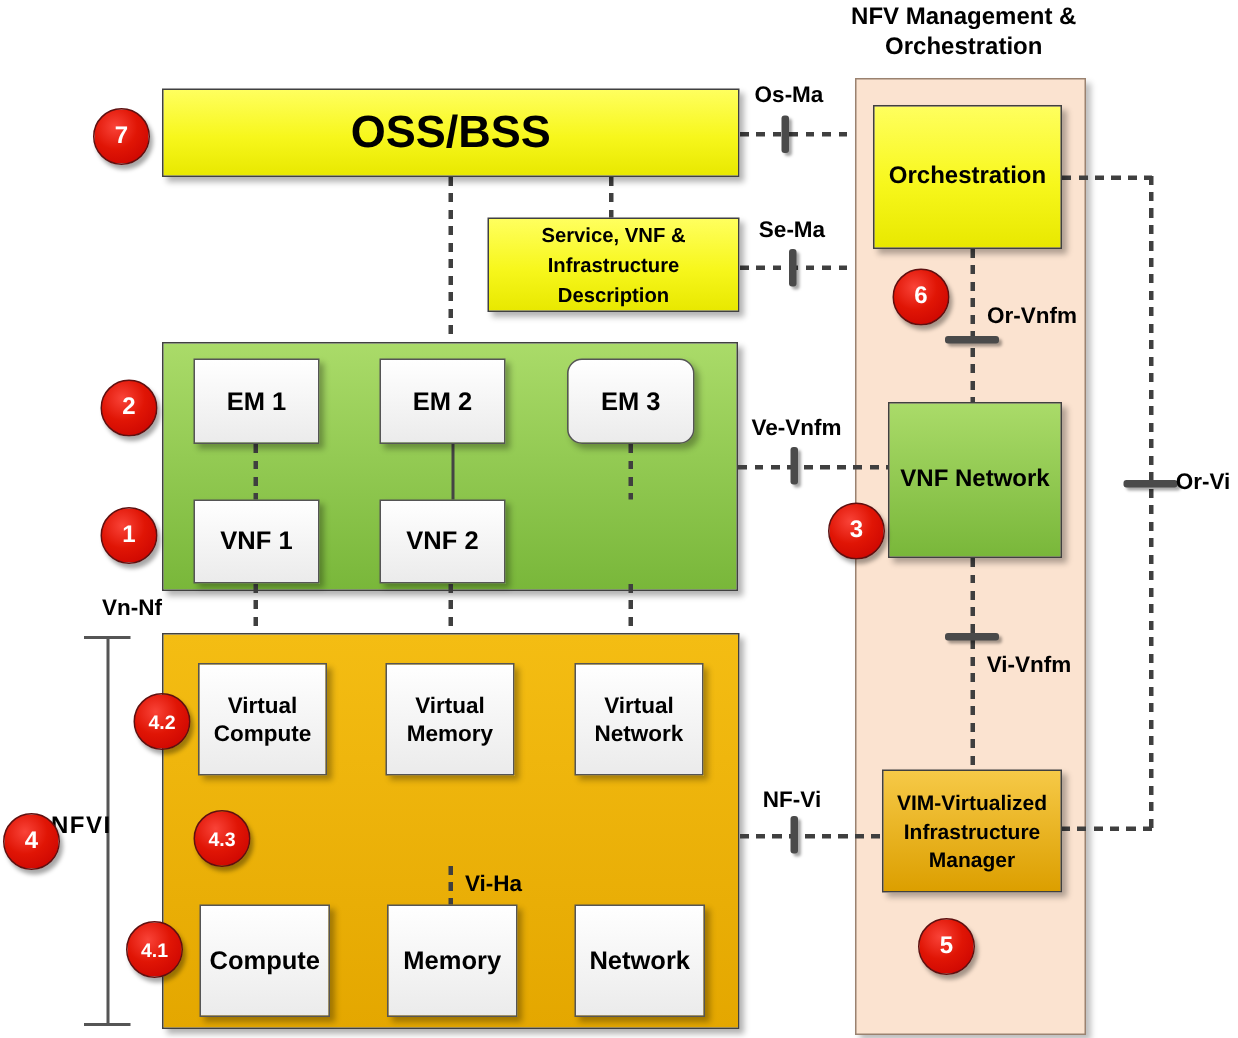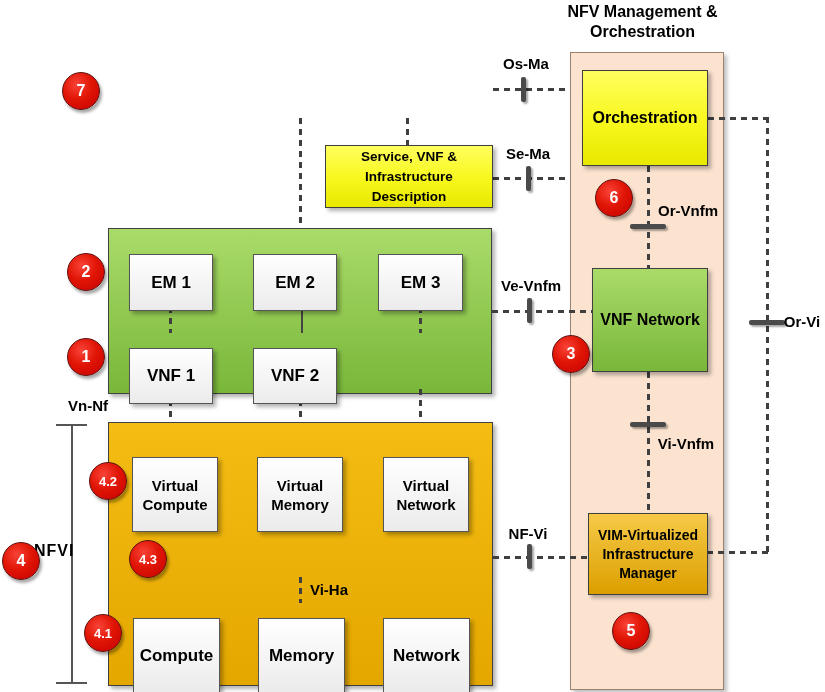--- a/index.html
+++ b/index.html
@@ -12,21 +12,21 @@
   .stage{position:relative;width:825px;height:692px;background:#fff;overflow:hidden;
          font-family:"Liberation Sans",sans-serif;font-weight:bold;color:#000;}
   .abs{position:absolute;}
   .box{position:absolute;display:flex;align-items:center;justify-content:center;text-align:center;
        border:1.5px solid var(--box-border);box-sizing:border-box;
        box-shadow:3px 3px 4px rgba(0,0,0,0.3);}
   .yellow{background:linear-gradient(180deg,var(--yellow-top) 0%,var(--yellow-mid) 55%,var(--yellow-bottom) 100%);}
   .greenbox{background:linear-gradient(180deg,var(--green-top) 0%,var(--green-bottom) 100%);}
   .orangebox{background:linear-gradient(180deg,var(--orange-top) 0%,var(--orange-bottom) 100%);}
   .goldbox{background:linear-gradient(180deg,var(--gold-top) 0%,var(--gold-bottom) 100%);}
-  .whitebox{background:linear-gradient(180deg,var(--white-top) 0%,var(--white-bottom) 100%);border:1.5px solid #555;margin-top:15px;}
+  .whitebox{background:linear-gradient(180deg,var(--white-top) 0%,var(--white-bottom) 100%);border:1.5px solid #555;}
   .peachbox{background:var(--peach);border:1.5px solid var(--peach-border);box-shadow:3px 3px 4px rgba(0,0,0,0.25);}
   .dash-h{position:absolute;height:3px;background:repeating-linear-gradient(to right,var(--line) 0 6px,transparent 6px 11px);}
   .dash-v{position:absolute;width:3px;background:repeating-linear-gradient(to bottom,var(--line) 0 6px,transparent 6px 11px);}
   .solid-v{position:absolute;width:2px;background:#444;}
   .tick-v{position:absolute;width:5px;height:25px;background:#4a4a4a;border-radius:2px;box-shadow:2px 2px 2px rgba(0,0,0,0.35);}
   .tick-h{position:absolute;width:36px;height:5px;background:#4a4a4a;border-radius:2px;box-shadow:2px 2px 2px rgba(0,0,0,0.35);}
   .ref-label{position:absolute;font-size:15px;text-align:center;white-space:nowrap;}
   .badge{position:absolute;width:36px;height:36px;border-radius:50%;
          background:radial-gradient(circle at 38% 32%,#f94338 0%,#e01505 45%,#c50000 100%);
          border:1px solid #5e1010;box-shadow:2px 3px 3px rgba(0,0,0,0.35);
@@ -73,20 +73,23 @@
   <div class="dash-v" style="left:299px;top:389px;height:33px;"></div>
   <div class="dash-v" style="left:419px;top:389px;height:33px;"></div>
   <div class="dash-v" style="left:647px;top:166px;height:102px;"></div>
   <div class="dash-v" style="left:647px;top:372px;height:141px;"></div>
   <div class="dash-v" style="left:299px;top:577px;height:26px;"></div>
 
   <div class="dim-line" style="left:71px;top:425px;width:2px;height:258px;"></div>
   <div class="dim-line" style="left:56px;top:424px;width:31px;height:2px;"></div>
   <div class="dim-line" style="left:56px;top:682px;width:31px;height:2px;"></div>
 
+  <div class="box yellow t-oss" style="left:108px;top:59px;width:385px;height:59px;">
+    <span>OSS/BSS</span>
+  </div>
 
   <div class="box yellow" style="left:325px;top:145px;width:168px;height:63px;">
     <div class="t-small">
       <div>Service, VNF &amp;</div>
       <div>Infrastructure</div>
       <div>Description</div>
     </div>
   </div>
 
   <div class="box yellow t-orch" style="left:582px;top:70px;width:126px;height:96px;">
@@ -104,21 +107,21 @@
       <div>Manager</div>
     </div>
   </div>
 
   <div class="box whitebox t-mid" style="left:129px;top:239px;width:84px;height:57px;">
     <span>EM 1</span>
     </div>
   <div class="box whitebox t-mid" style="left:253px;top:239px;width:84px;height:57px;">
     <span>EM 2</span>
     </div>
-  <div class="box whitebox t-mid" style="left:378px;top:239px;width:85px;height:57px;">
+  <div class="box whitebox t-mid" style="left:378px;top:239px;width:85px;height:57px;border-radius:10px;">
     <span>EM 3</span>
     </div>
 
   <div class="box whitebox t-mid" style="left:129px;top:333px;width:84px;height:56px;">
     <span>VNF 1</span>
     </div>
   <div class="box whitebox t-mid" style="left:253px;top:333px;width:84px;height:56px;">
     <span>VNF 2</span>
     </div>
 

